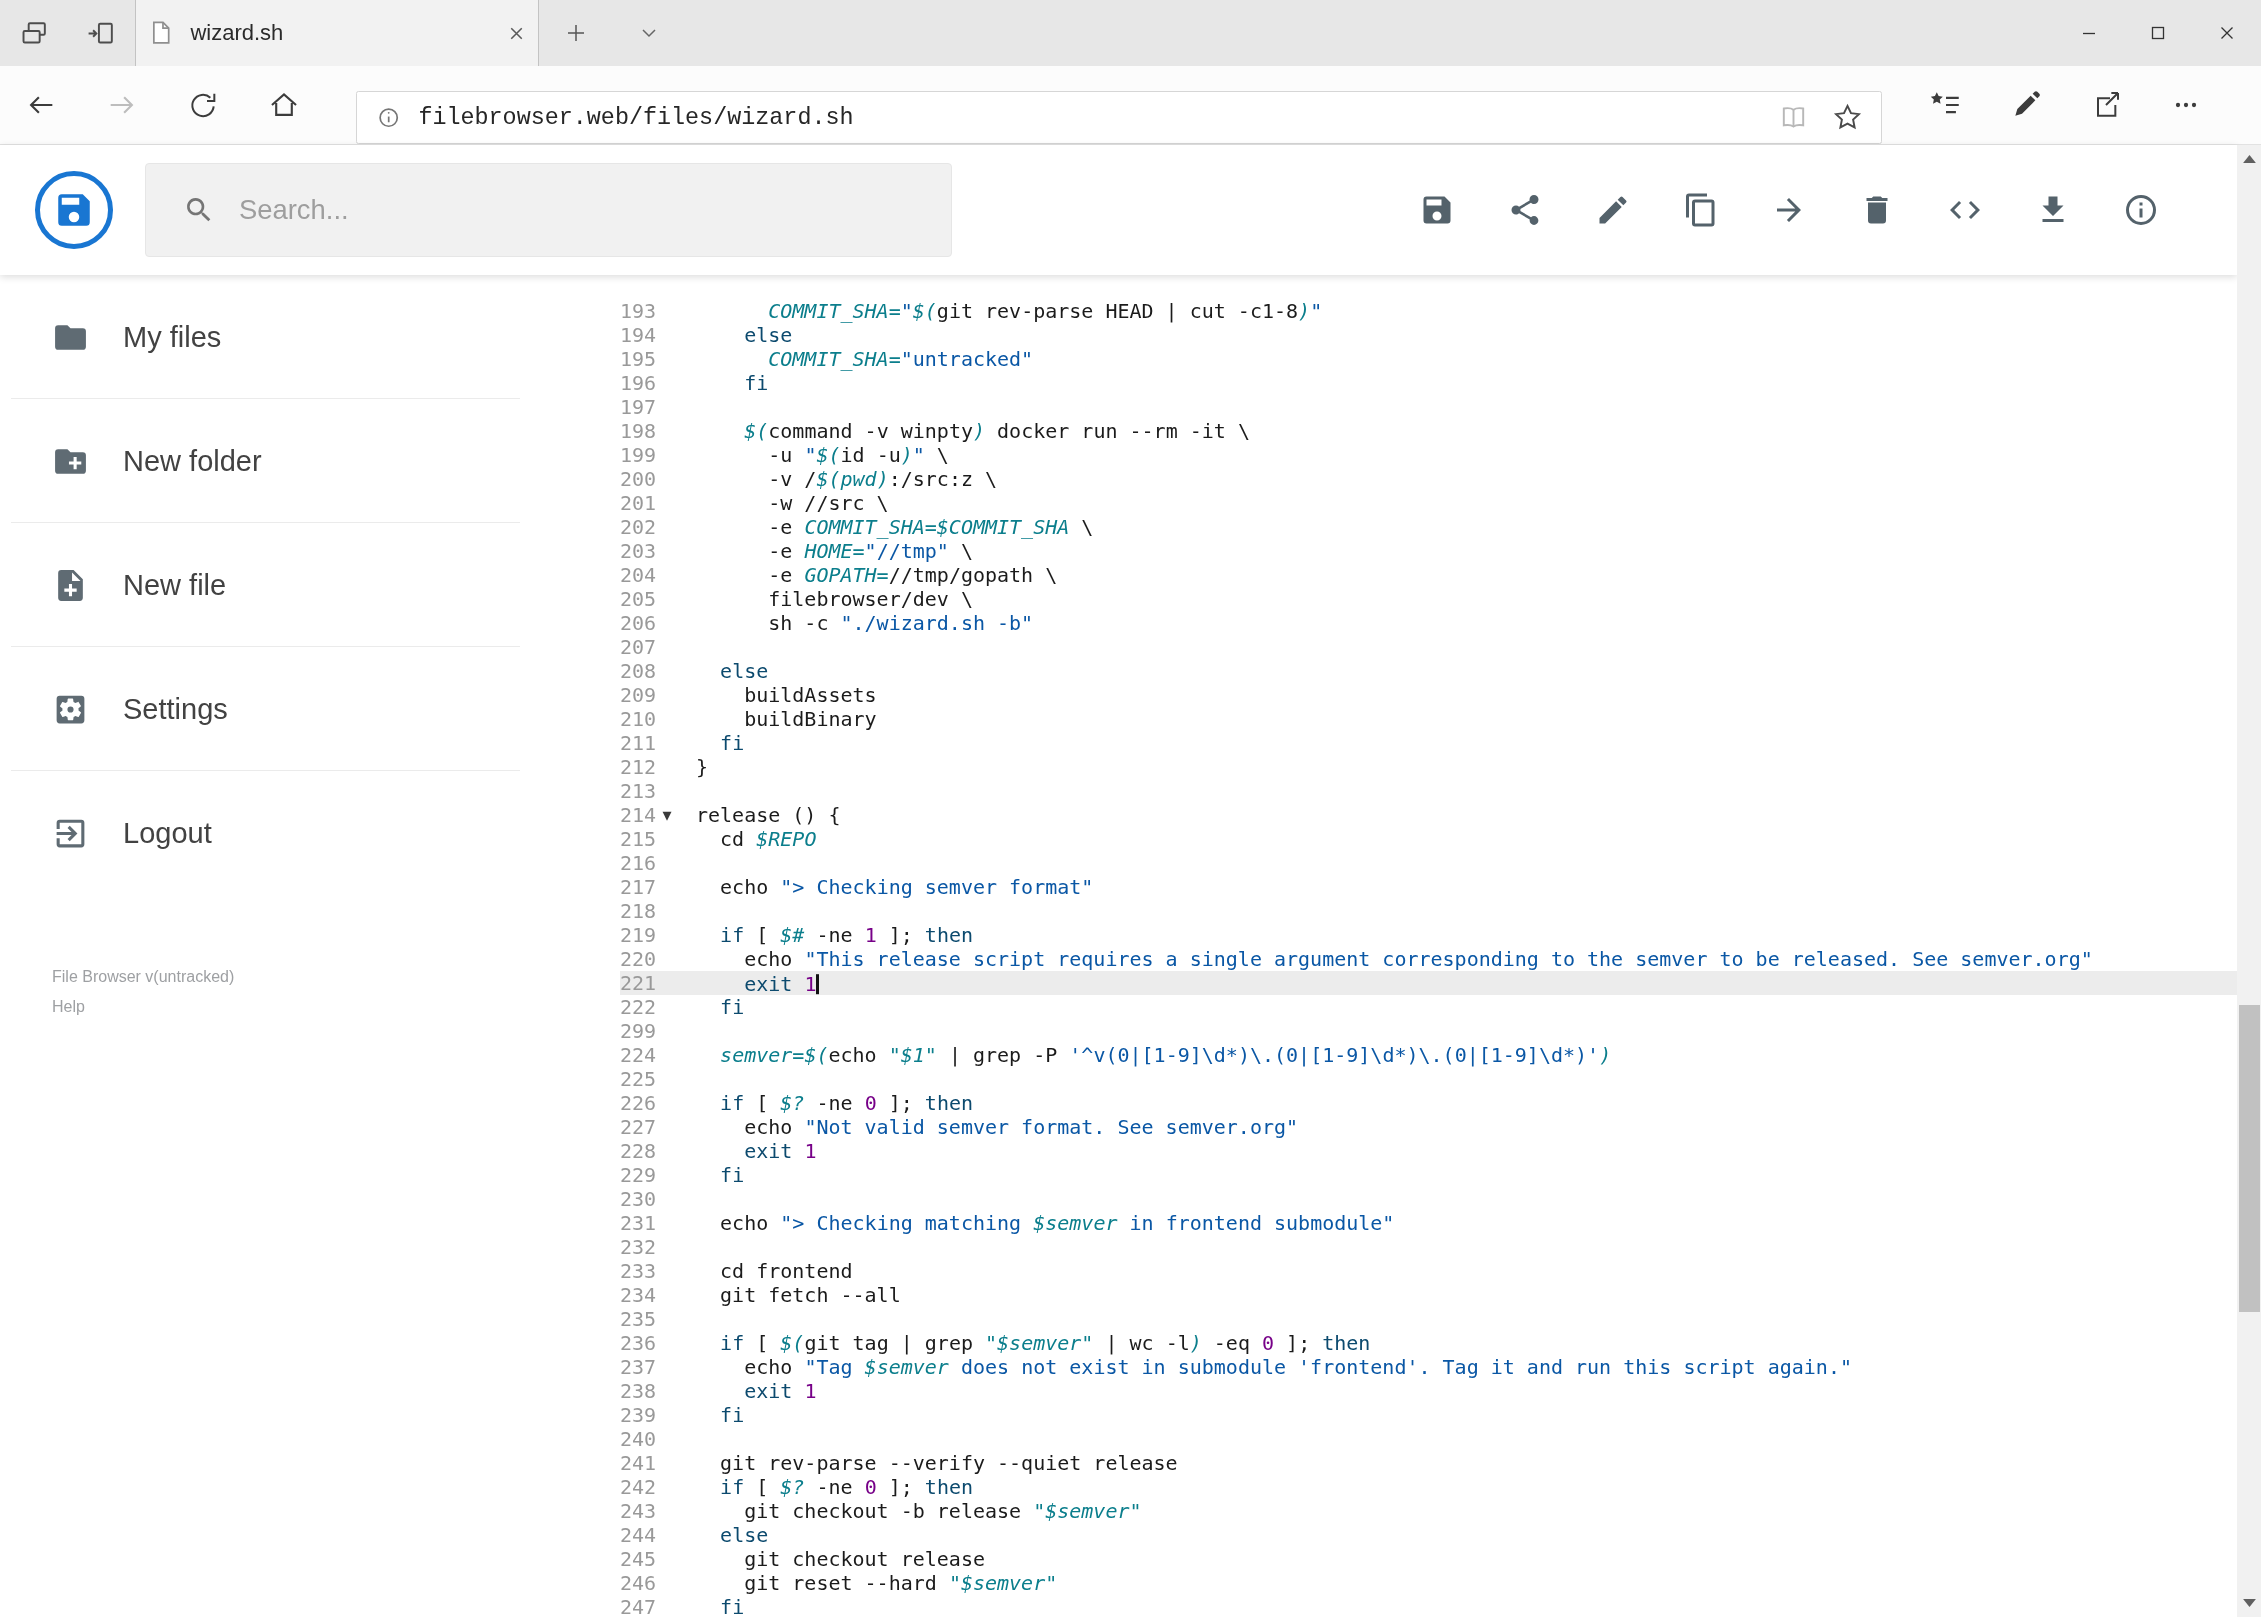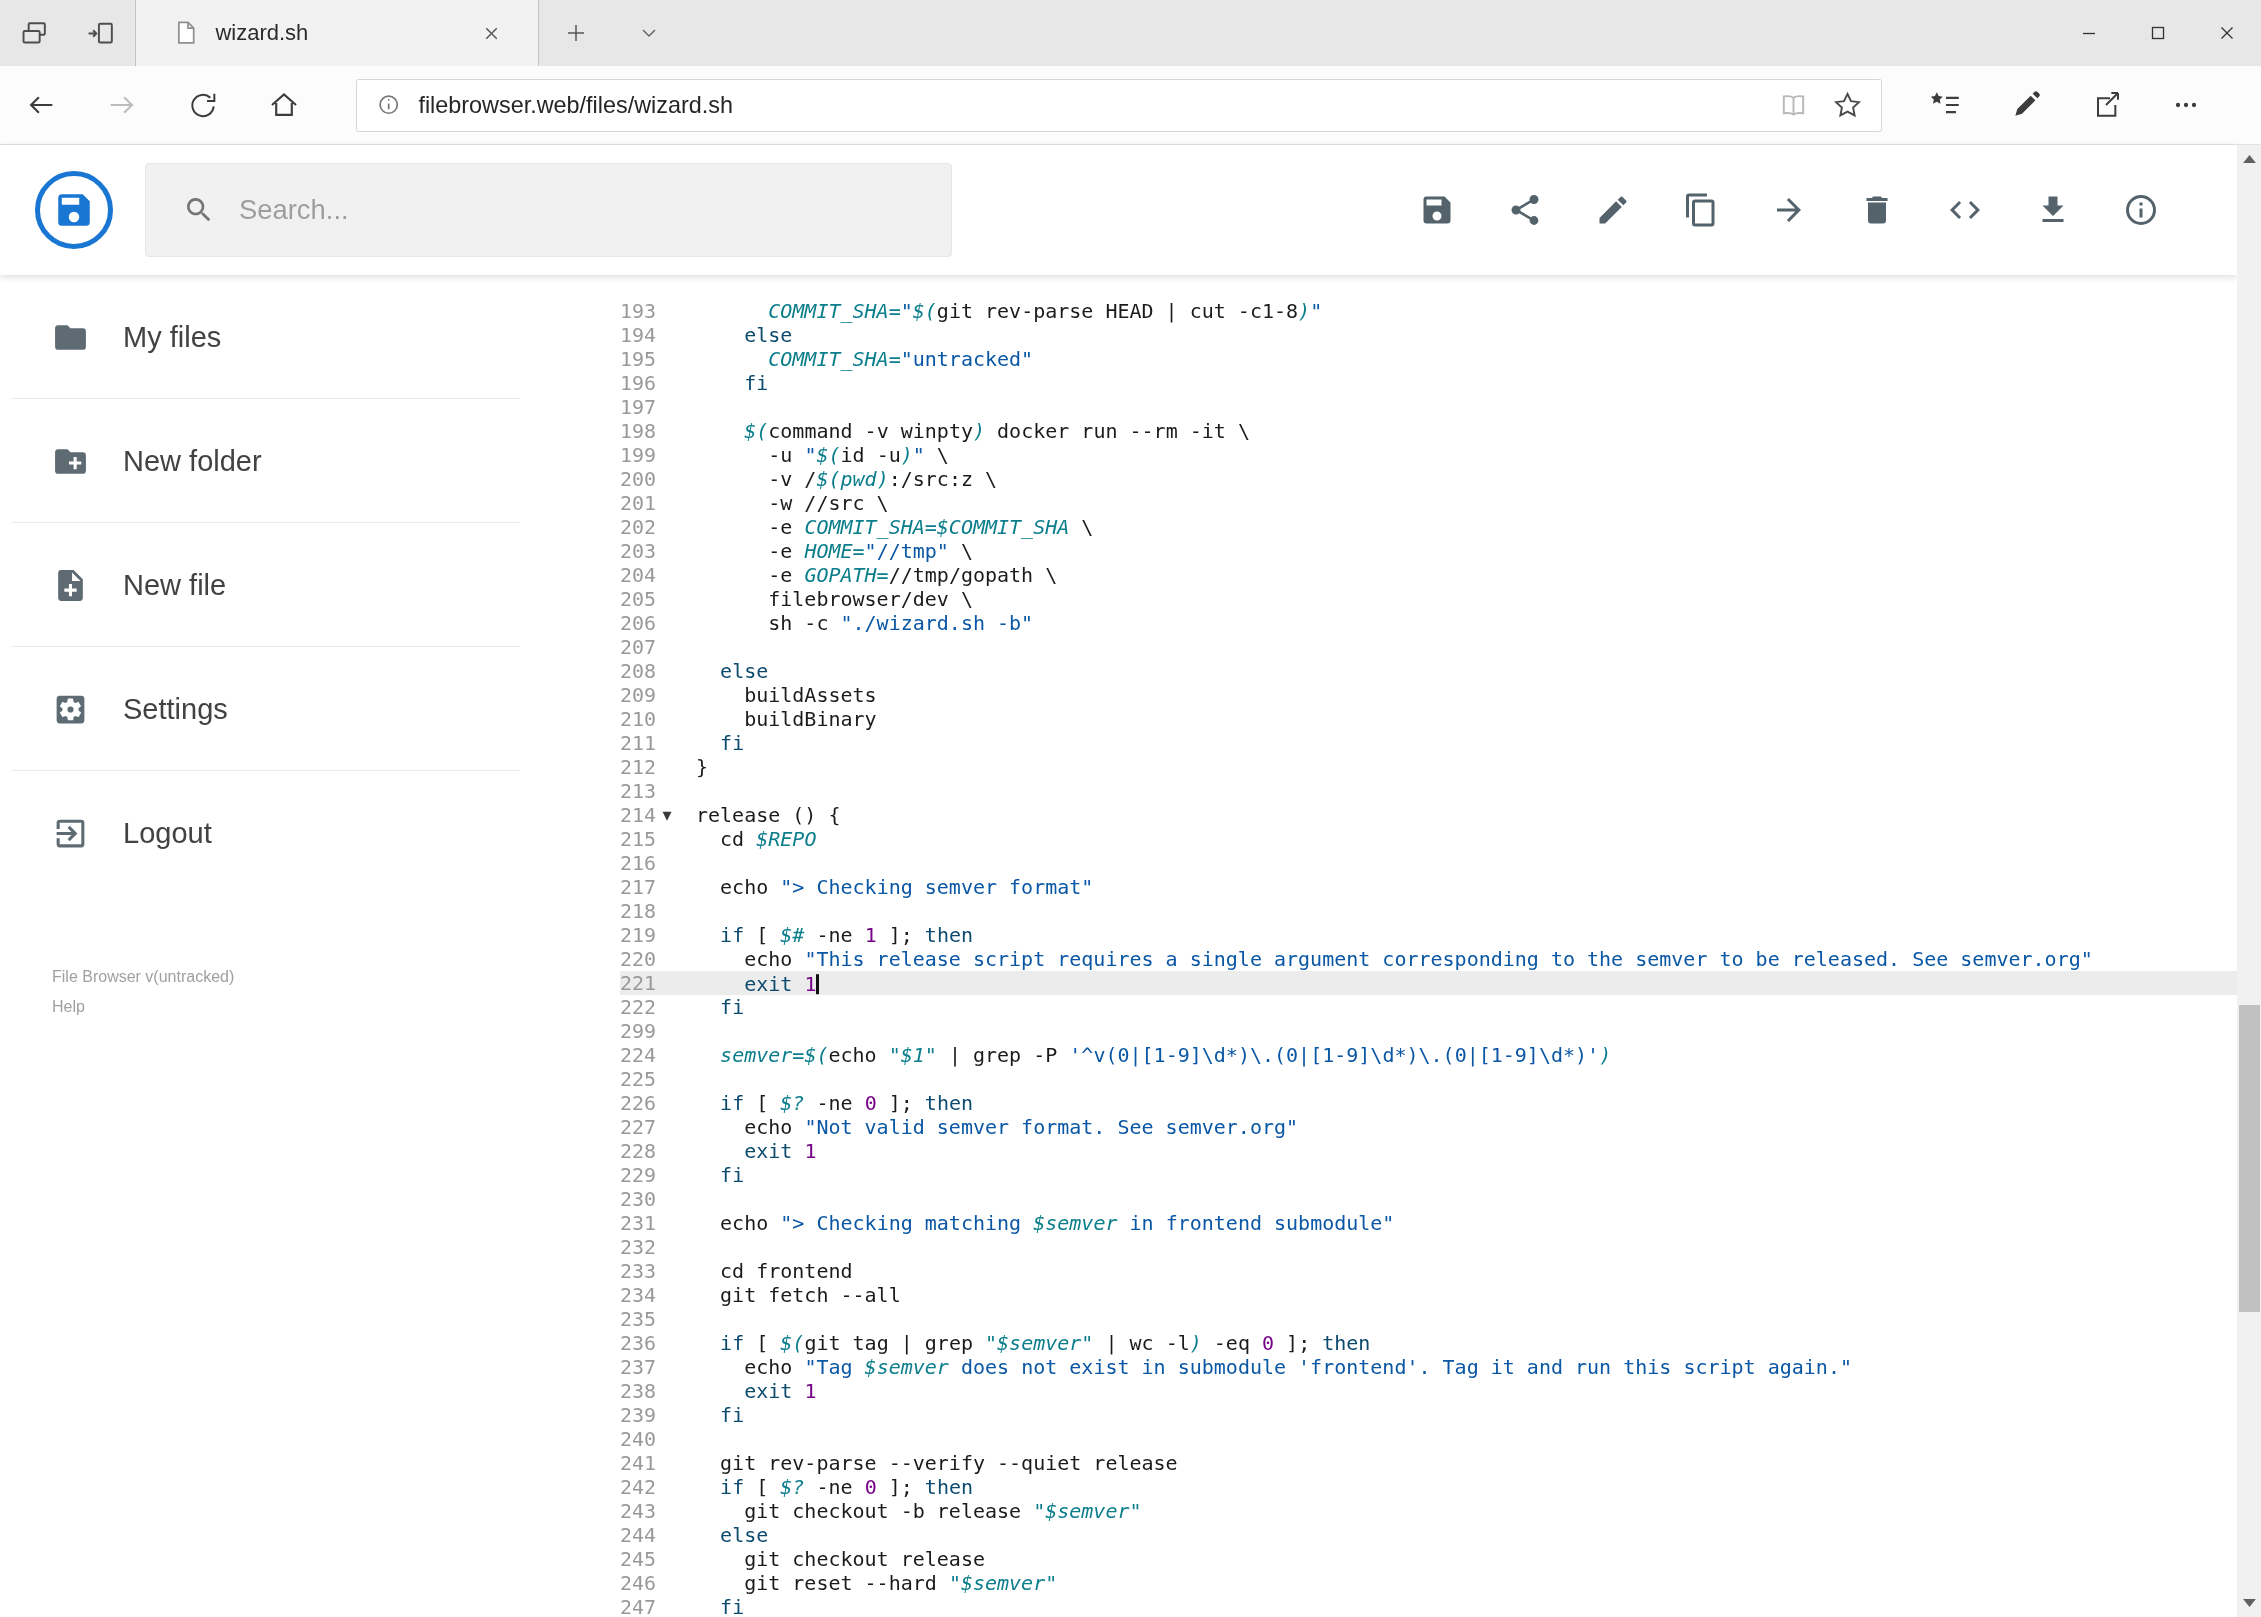--- a/index.html
+++ b/index.html
@@ -5,30 +5,30 @@
   * { margin:0; padding:0; box-sizing:border-box; }
   html,body { width:2261px; height:1617px; overflow:hidden; }
   body { font-family:"Liberation Sans", sans-serif; background:#fff; position:relative; }
   svg { display:block; }
 
   
   .tabbar { height:66px; background:#e7e7e7; display:flex; align-items:stretch; }
   .tab-tools { display:flex; align-items:center; padding:0 16px; gap:31px; color:#4d4d4d; }
   .tool-btn { width:36px; height:36px; display:flex; align-items:center; justify-content:center; }
   .tab { width:404px; background:#f2f2f2; border-left:0.8px solid #c3c3c3; border-right:0.8px solid #c3c3c3;
-         display:flex; align-items:center; padding:0 36px; gap:16px; }
+         display:flex; align-items:center; padding:0 11px; gap:16px; }
   .tab-title { flex:1; font-size:22px; color:#2b2b2b; white-space:nowrap; overflow:hidden; }
   .icon-btn { display:flex; align-items:center; justify-content:center; }
   .newtab { width:73px; color:#555; }
   .tab-chevron { width:73px; color:#666; }
   .win-controls { margin-left:auto; display:flex; }
   .win-btn { width:69px; display:flex; align-items:center; justify-content:center; color:#333; }
 
   
-  .navbar { height:79px; background:#fcfcfc; border-bottom:0.8px solid #e2e2e2; display:flex; align-items:center; }
+  .navbar { height:79px; background:#fcfcfc; border-bottom:0.8px solid #e2e2e2; display:flex; align-items:flex-end;font-family:Liberation Mono, monospace; }
   .nav-btn { width:81px; height:79px; display:flex; align-items:center; justify-content:center; color:#3c3c3c; }
   .nav-btn.disabled { color:#bdbdbd; }
   .addressbar { width:1526px; height:53px; margin-left:32px; background:#fff; border:0.8px solid #d6d6d6; border-radius:2.4px;
                 display:flex; align-items:center; padding:0 18px; gap:16px; }
   .url { font-size:23.4px; color:#262626; white-space:nowrap; flex:1; }
   .addr-right { display:flex; align-items:center; gap:22.6px; }
   .after-addr { display:flex; align-items:center; margin-left:24px; }
   .after-addr .nav-btn { width:80px; }
 
   

